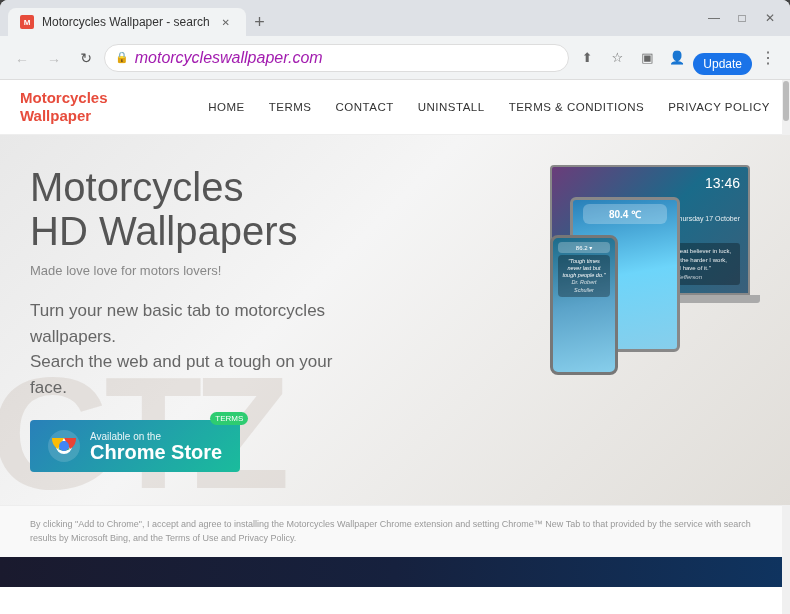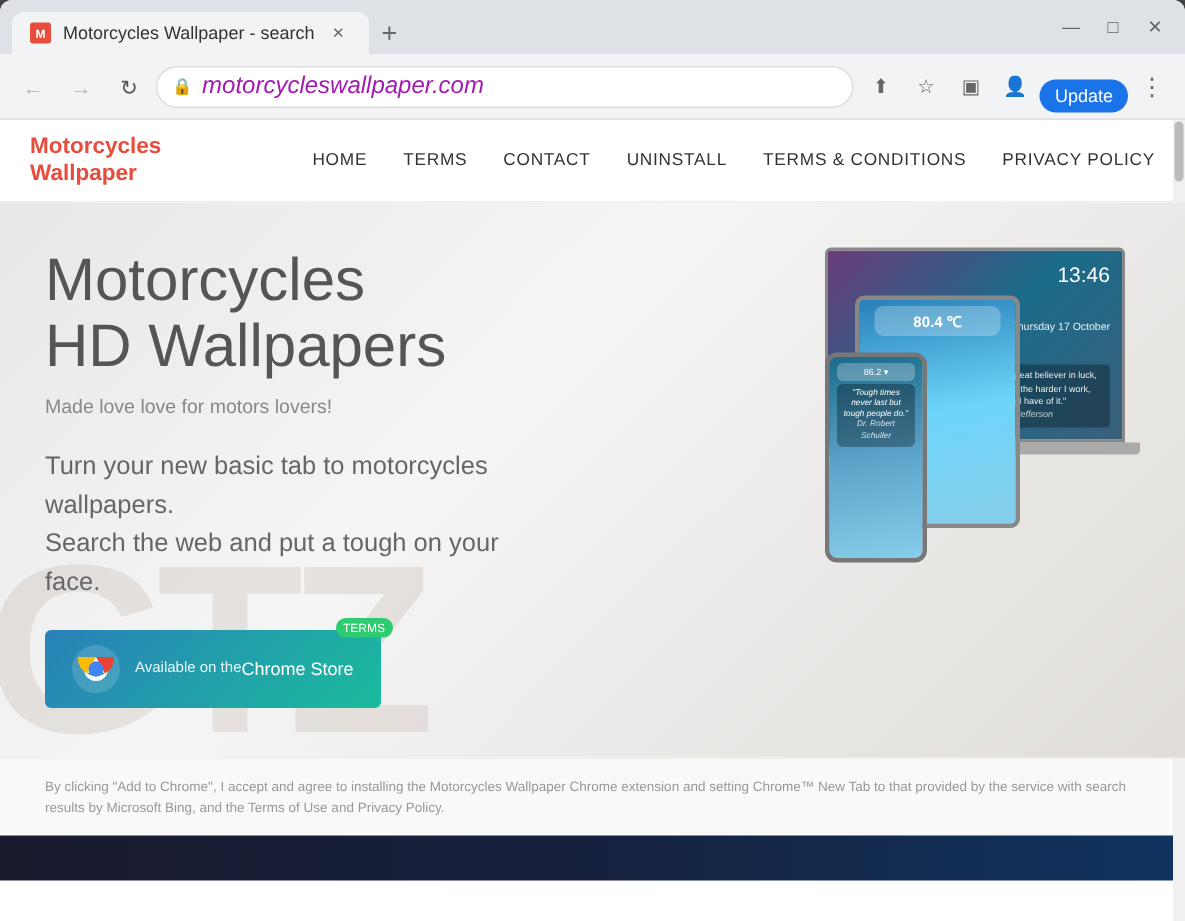--- a/index.html
+++ b/index.html
@@ -307,29 +307,29 @@
       font-size: 8px;
       padding: 2px 5px;
       border-radius: 8px;
     }
     .chrome-icon {
       width: 32px;
       height: 32px;
     }
     .chrome-btn-text {
       display: flex;
-      flex-direction: row;
+      flex-direction: column;
     }
     .chrome-btn-small {
       font-size: 10px;
       opacity: 0.9;
     }
     .chrome-btn-large {
-      font-size: 12px;
-      font-weight: normal;
+      font-size: 20px;
+      font-weight: bold;
       line-height: 1;
     }
 
     
     .devices-area {
       position: absolute;
       right: 20px;
       top: 20px;
       width: 320px;
       height: 300px;

